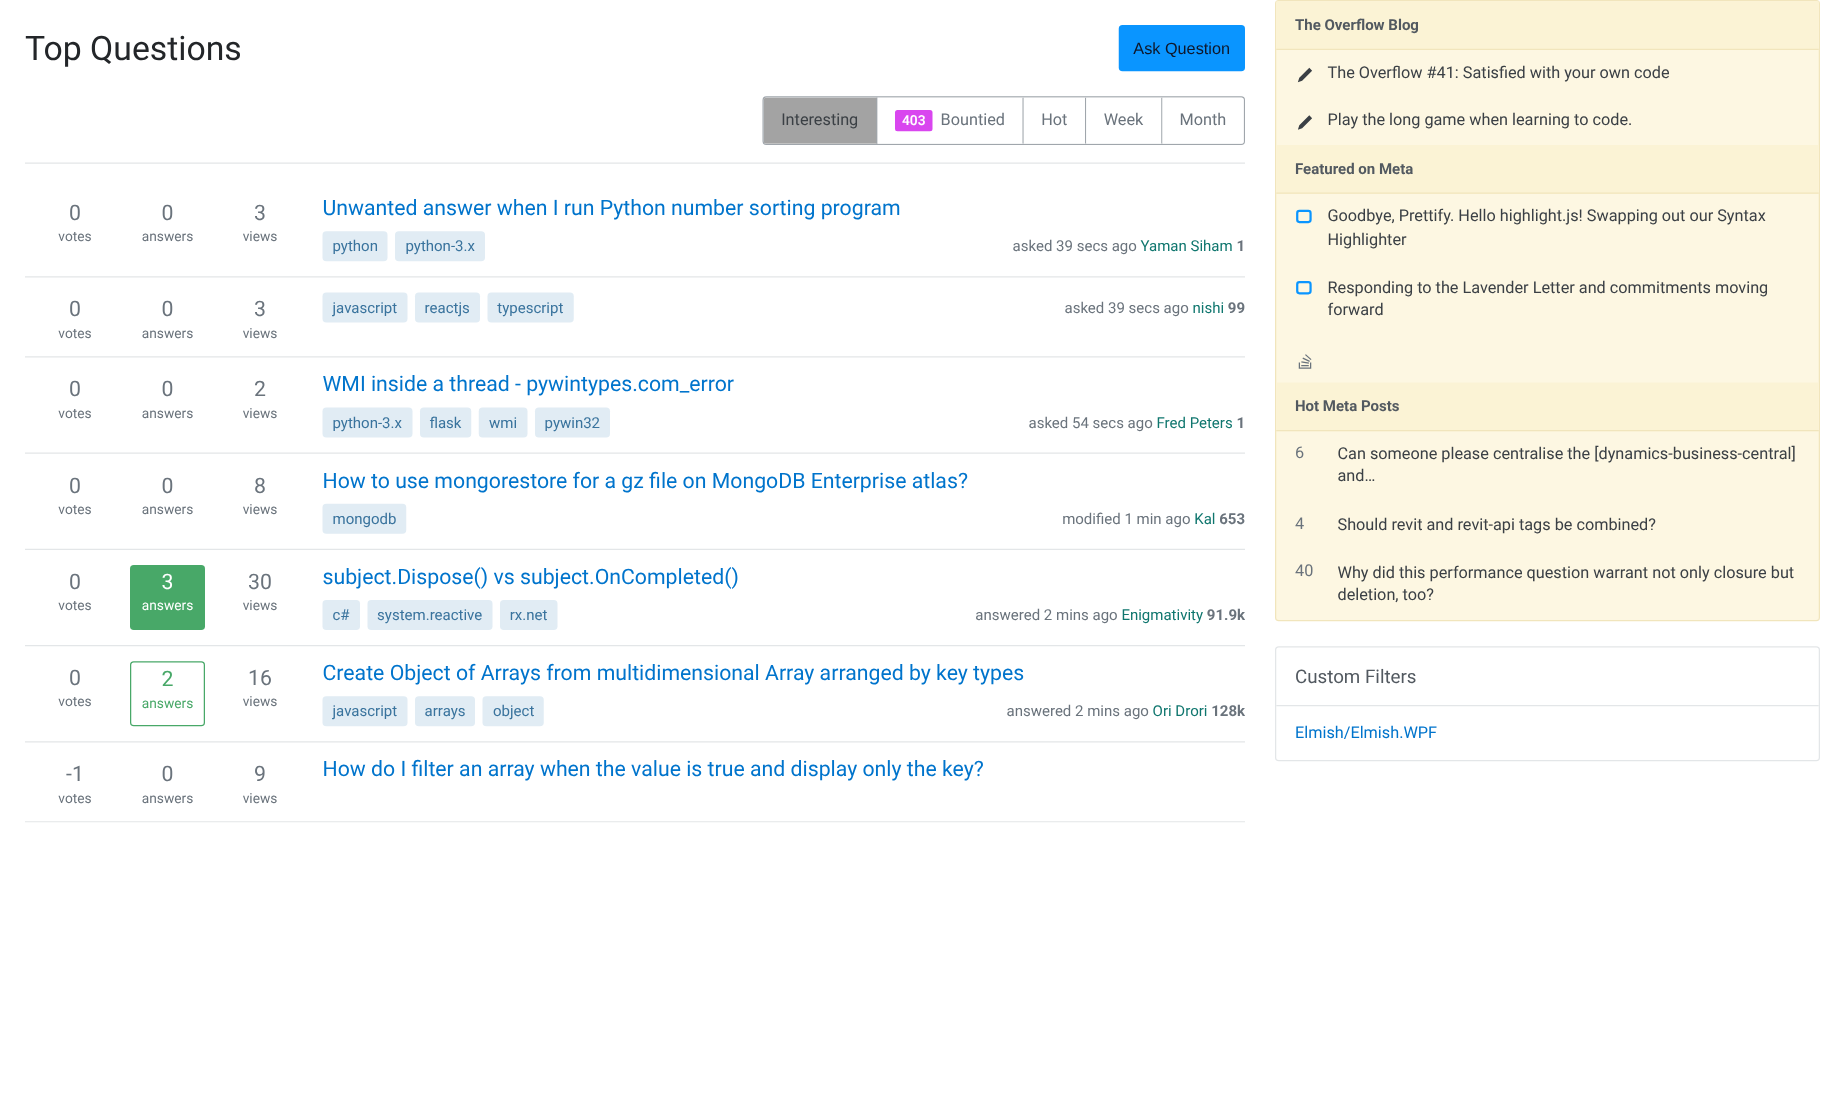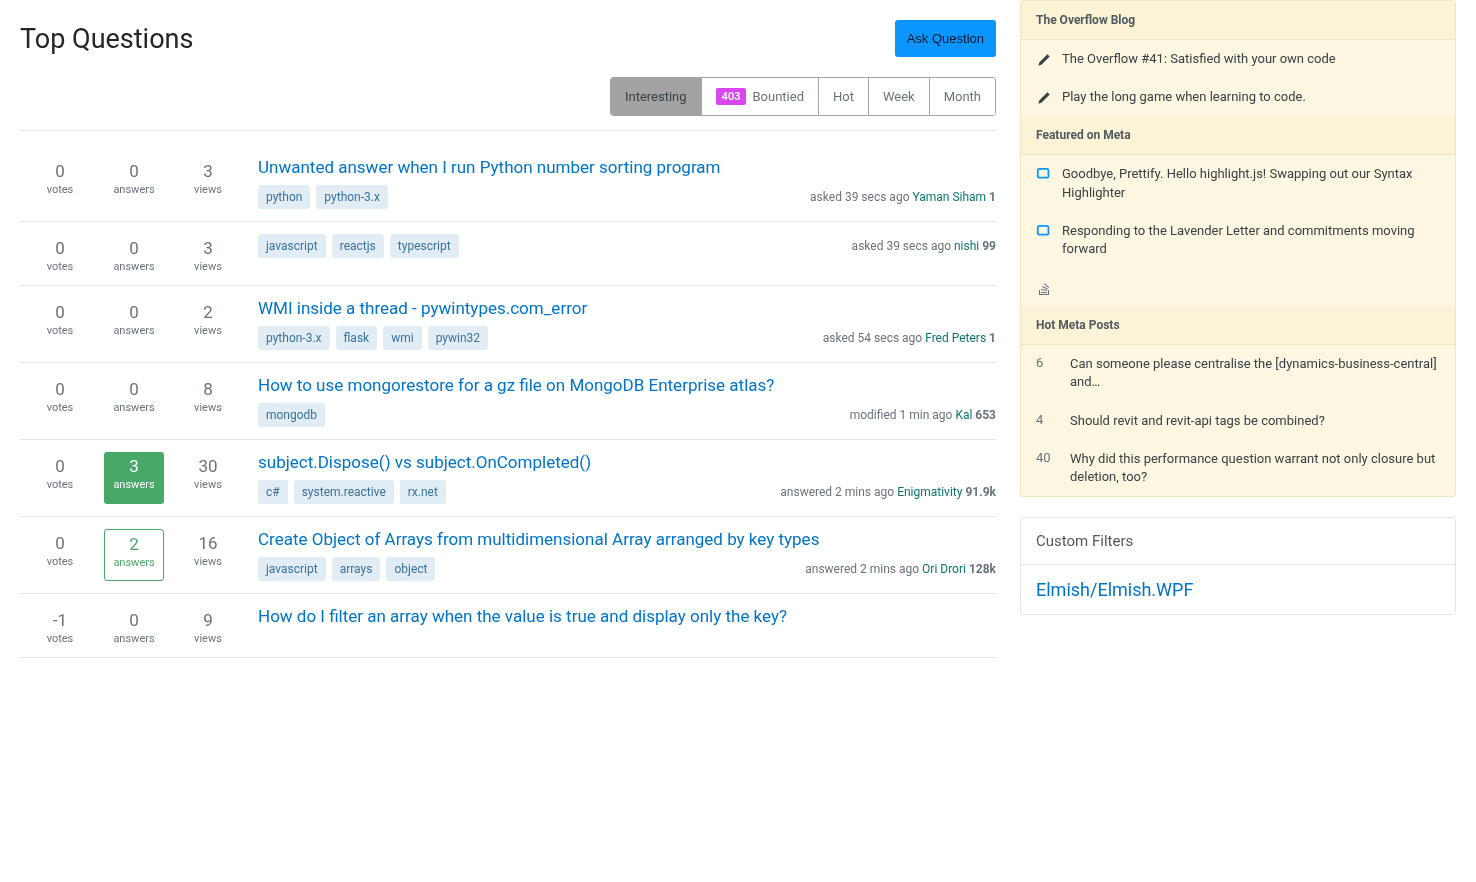--- a/index.html
+++ b/index.html
@@ -41,21 +41,21 @@
 
 .widget { border: 1px solid #f1e5bc; border-radius: 3px; margin-bottom: 20px; background: #fdf7e2; }
 .widget-header { font-size: 12px; font-weight: 700; color: #525960; padding: 12px 15px; background: #fbf3d5; border-bottom: 1px solid #f1e5bc; }
 .widget-item { display: flex; gap: 10px; padding: 10px 15px; font-size: 13px; color: #3b4045; align-items: flex-start; }
 .widget-item .icon { flex-shrink: 0; width: 16px; height: 16px; margin-top: 2px; }
 .widget-item .txt { flex: 1; line-height: 1.4; cursor: pointer; }
 .widget-item .score { width: 24px; text-align: left; color: #6a737c; flex-shrink: 0; }
 
 .filter-widget { border: 1px solid #e3e6e8; border-radius: 3px; background: #fff; }
 .filter-header { font-size: 15px; color: #525960; padding: 14px 15px; border-bottom: 1px solid #e3e6e8; }
-.filter-item { padding: 14px 15px; font-size: 18px; color: #0074cc; cursor: pointer; }
+.filter-item { padding: 14px 15px; font-size: 13px; color: #0074cc; cursor: pointer; }
 
 .pencil { fill: #3b4045; }
 .chat-icon { fill: none; stroke: #0a95ff; stroke-width: 2; }
 .so-icon { fill: #6a737c; }
 </style>
 </head>
 <body>
 
 <div class="container">
   <div class="main">

